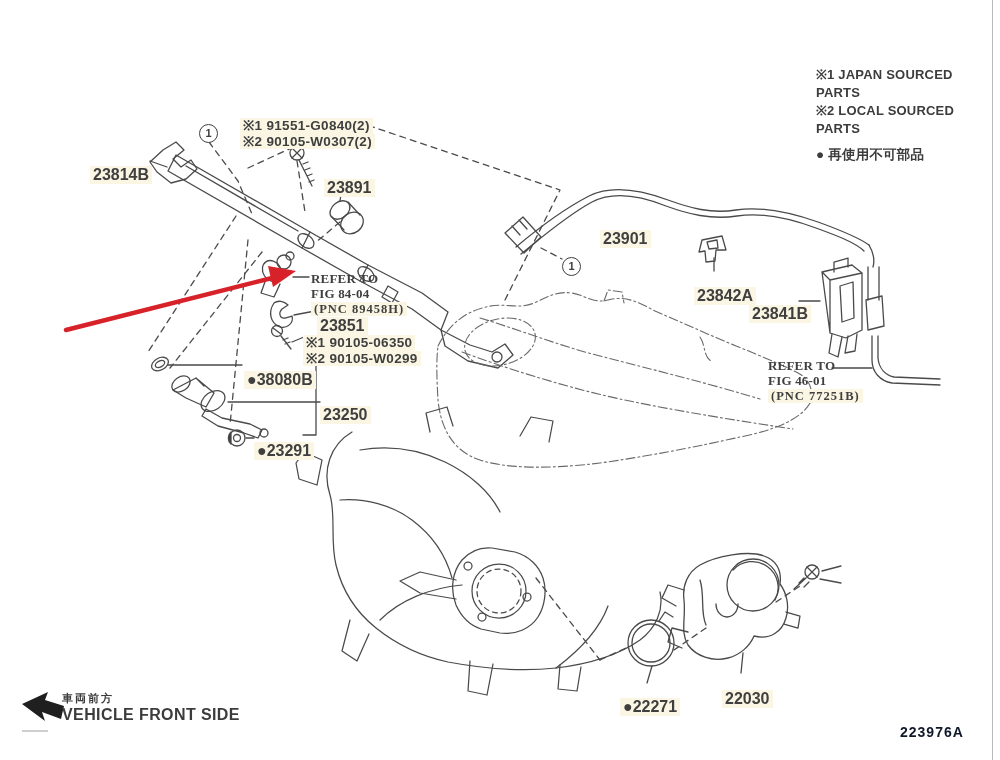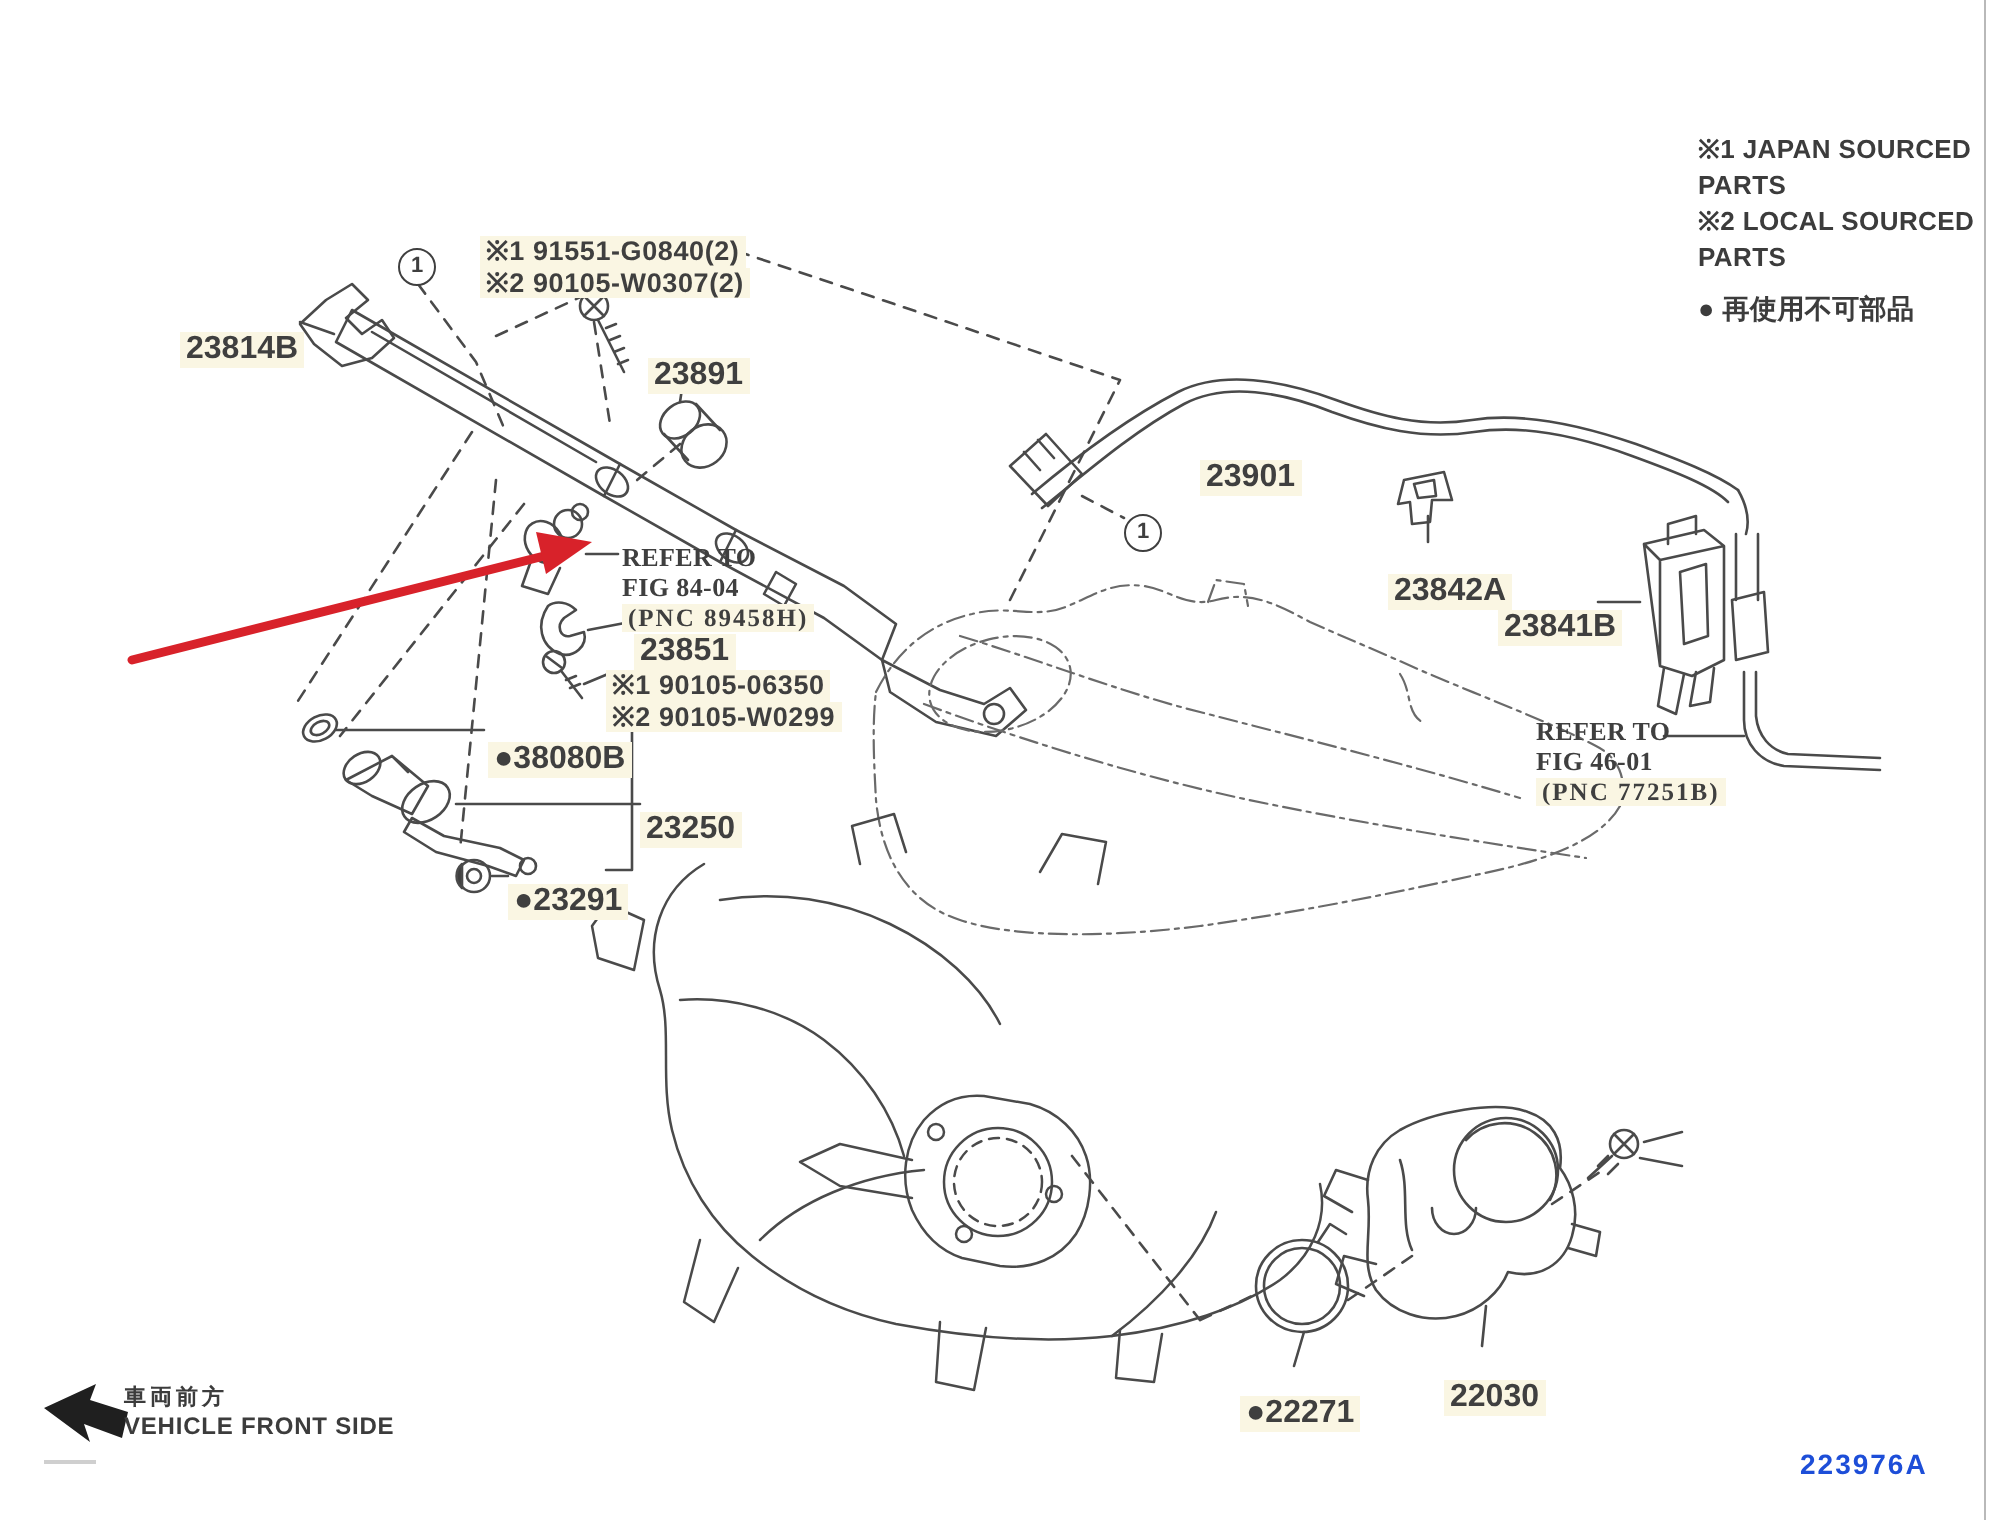--- a/index.html
+++ b/index.html
@@ -8,27 +8,27 @@
   svg.art{position:absolute;left:0;top:0;}
   .lbl{position:absolute;color:#3f3f3f;font-weight:bold;font-size:16px;line-height:1.15;
     white-space:nowrap;margin-top:16px;}
   .hl{background:#faf6e3;padding:0 3px;display:inline-block;}
   .code{font-size:13.5px;letter-spacing:.3px;}
   .refer{font-size:13px;letter-spacing:.2px;font-family:Liberation Serif, serif;}
   .pnc{font-size:12.5px;letter-spacing:1px;}
   .circ{position:absolute;width:17px;height:17px;border:1.6px solid #3f3f3f;border-radius:50%;
     color:#3f3f3f;font-size:11px;font-weight:bold;text-align:center;line-height:17px;background:#fff;}
   .legend{position:absolute;left:816px;top:66px;color:#3c3c3c;font-weight:bold;}
-  .legend .l{font-size:13px;letter-spacing:.2px;line-height:18px;margin-left:33px;}
+  .legend .l{font-size:13px;letter-spacing:.2px;line-height:18px;}
   .legend .jp{font-size:13.5px;margin-top:8px;}
-  .footer-code{position:absolute;left:900px;top:724px;color:#1d4ed8;font-weight:bold;
+  .footer-code{position:absolute;left:900px;top:724px;color:#0f172a;font-weight:bold;
     font-size:14px;letter-spacing:1px;}
   .front{position:absolute;left:62px;top:691px;color:#3c3c3c;font-weight:bold;}
   .front .jp{font-size:11px;letter-spacing:2px;}
-  .front .en{font-size:12px;letter-spacing:.4px;}
+  .front .en{font-size:16px;letter-spacing:.4px;}
   .vline{position:absolute;left:992px;top:0;width:1px;height:760px;background:#b9b9b9;}
   .tick{position:absolute;left:22px;top:730px;width:26px;height:2px;background:#cfcfcf;}
 </style>
 </head>
 <body>
 
 <div class="stage">
 
 <svg class="art" width="1000" height="760" viewBox="0 0 1000 760" fill="none" stroke="#4a4a4a" stroke-width="1.3" stroke-linecap="round" stroke-linejoin="round">
 

